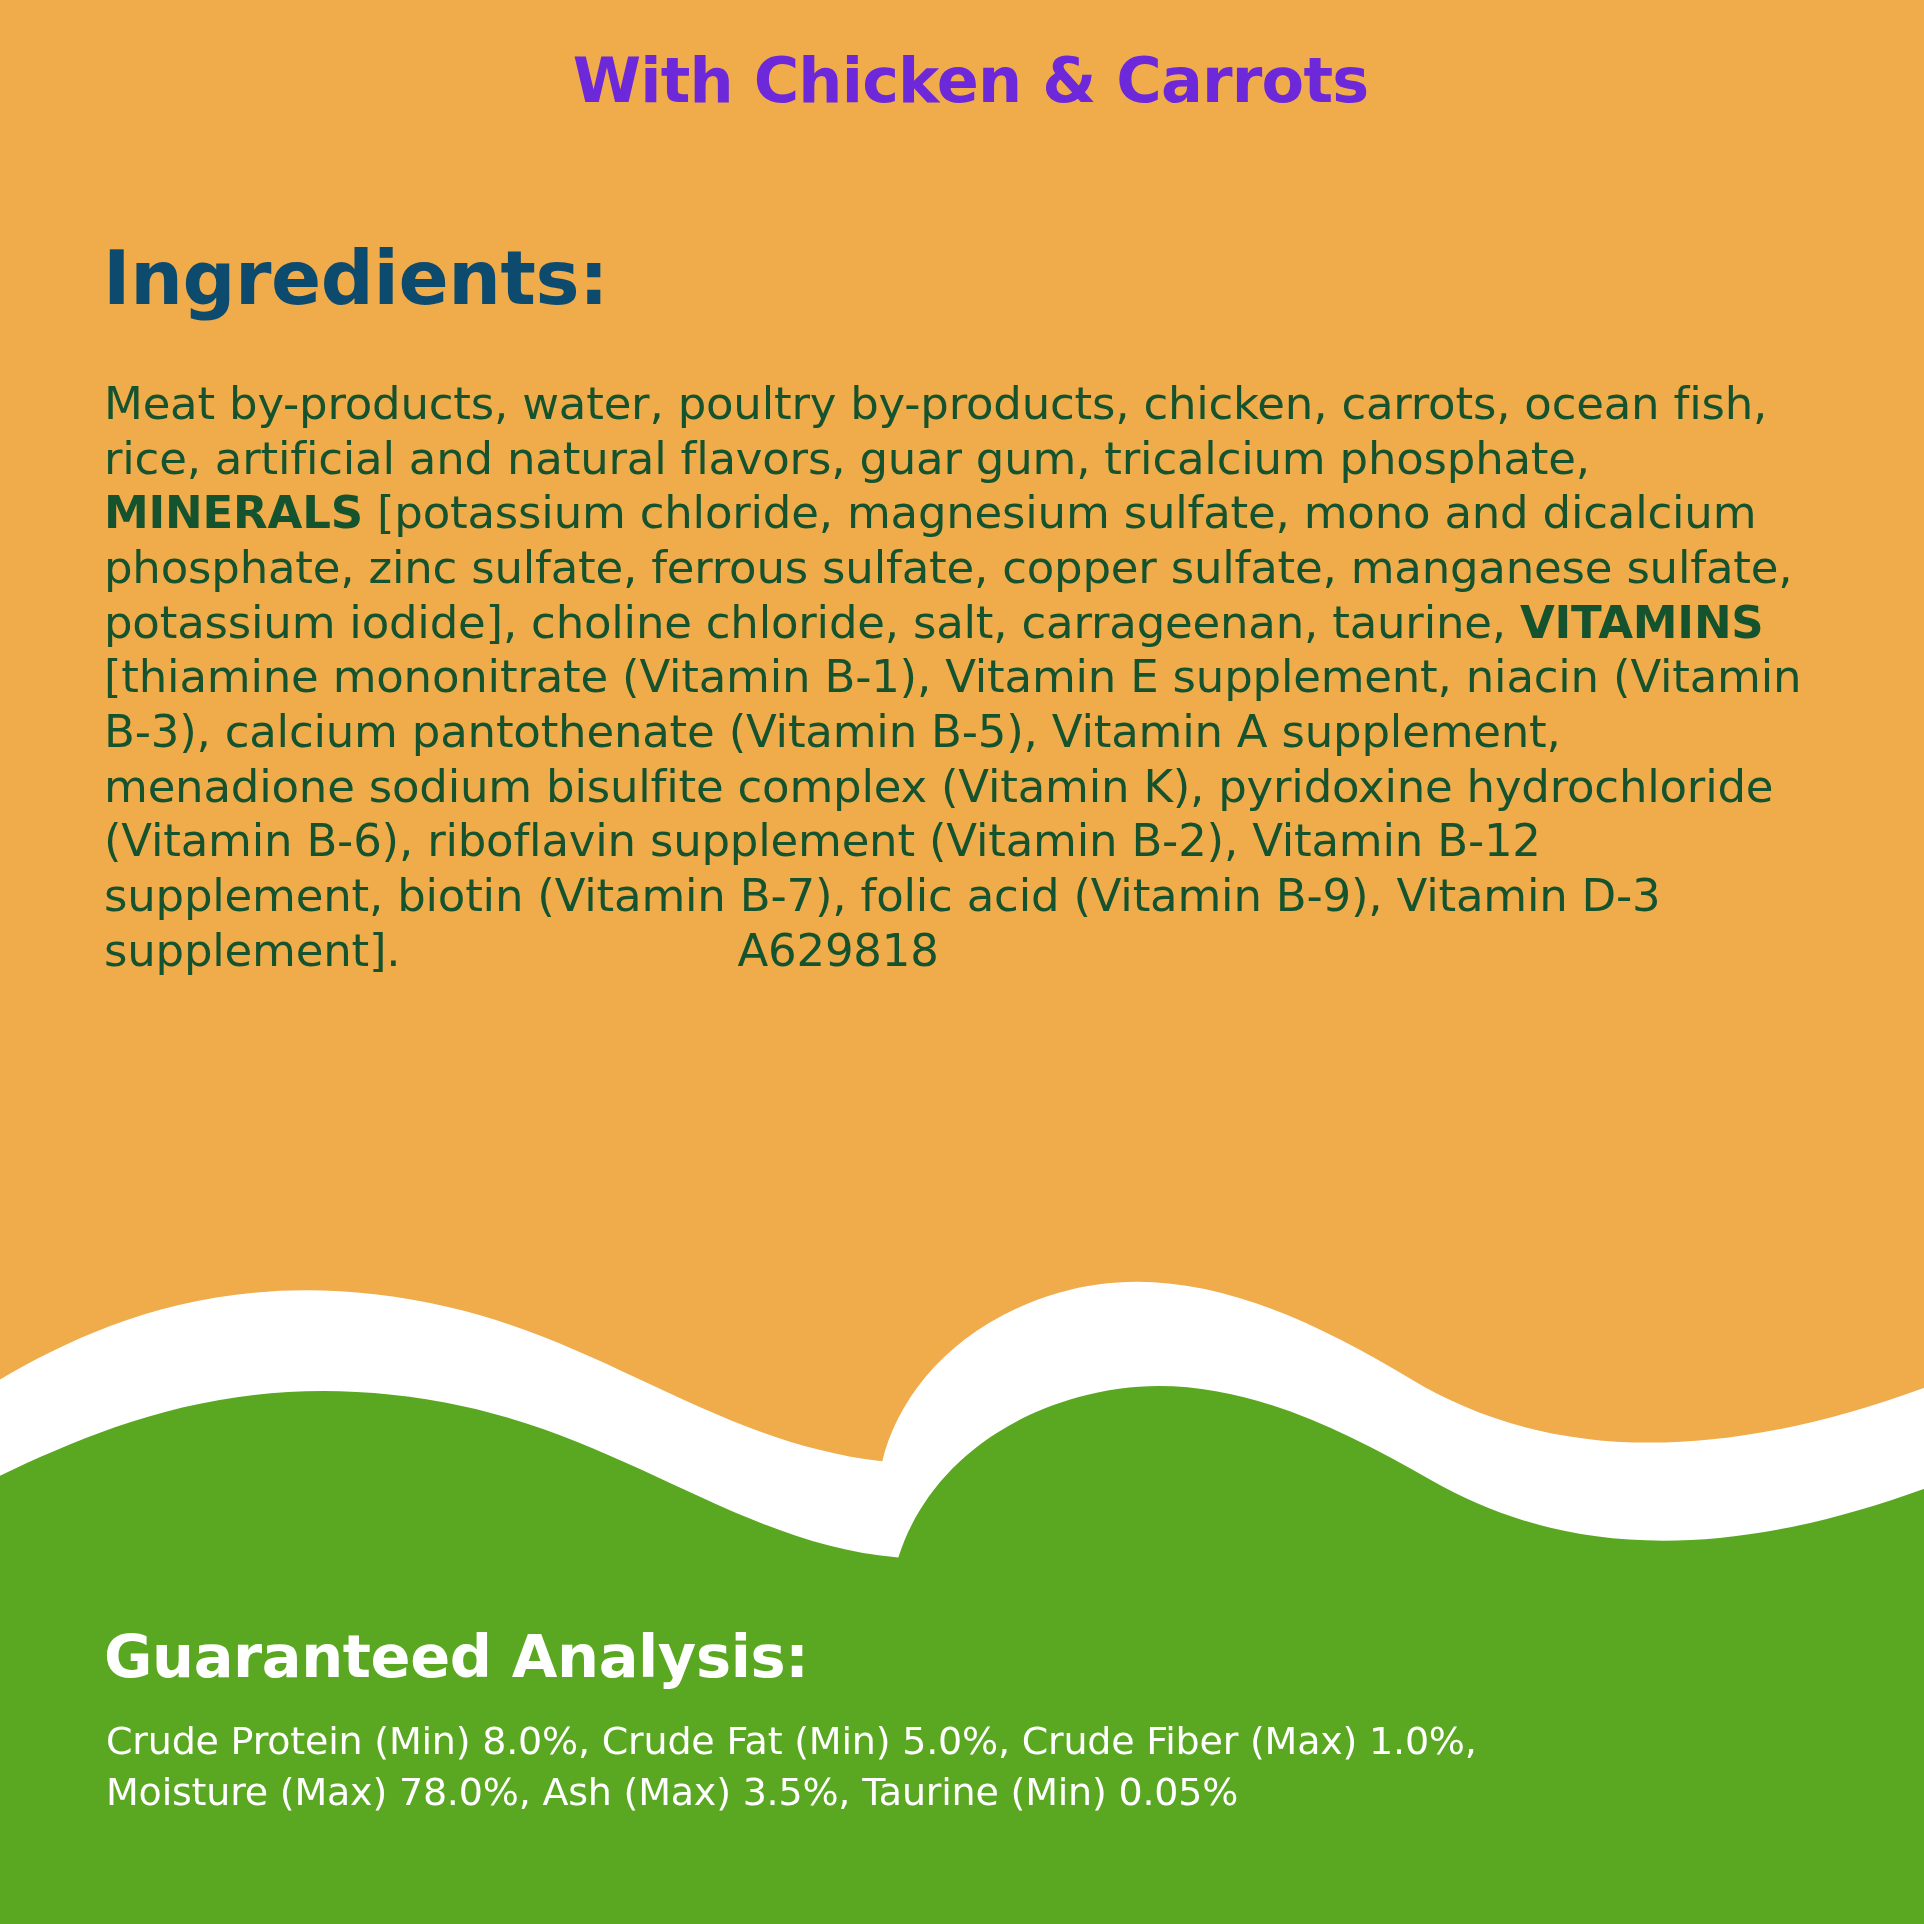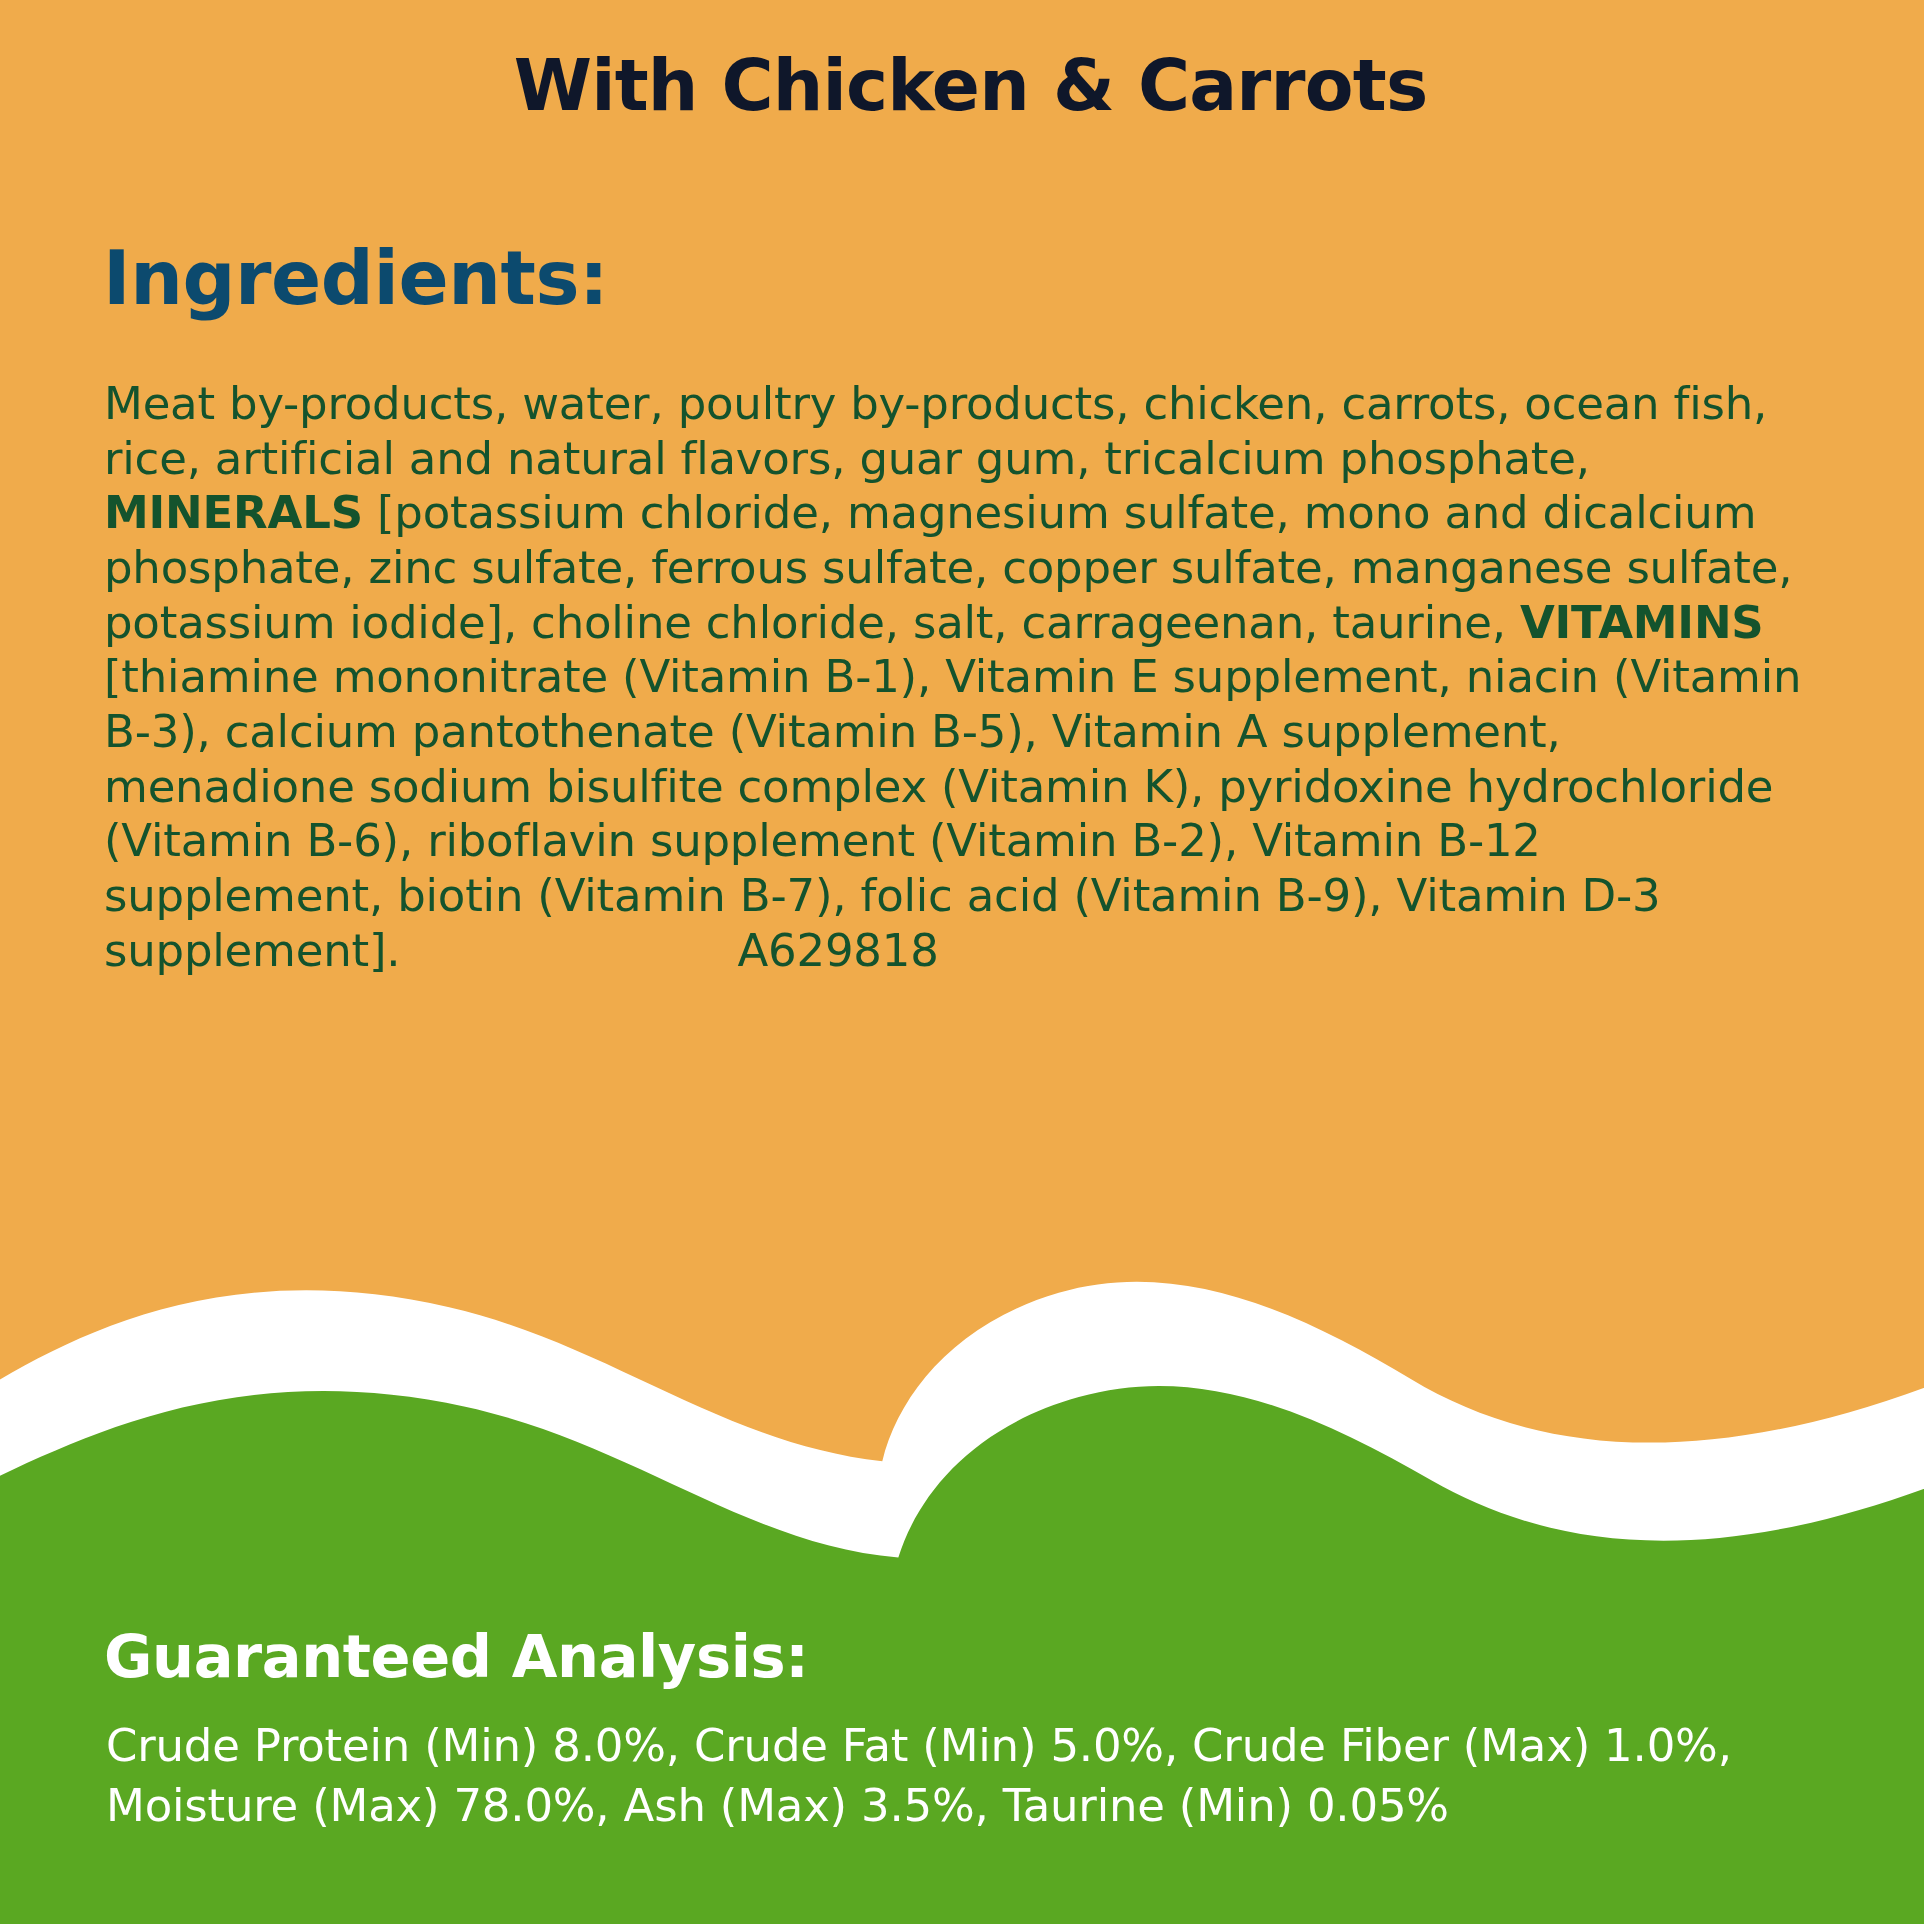--- a/index.html
+++ b/index.html
@@ -22,24 +22,24 @@
     overflow: hidden;
   }
 
   
   .title {
     position: absolute;
     top: 50px;
     left: 16px;
     right: 0;
     text-align: center;
-    color: #0f172a;
+    color: #6d28d9;
     font-family: "DejaVu Sans", sans-serif;
     font-weight: bold;
-    font-size: 71px;
+    font-size: 62px;
     letter-spacing: -0.8px;
     line-height: 1.0;
   }
 
   
   .ingredients-heading {
     position: absolute;
     top: 241px;
     left: 103px;
     color: #0c4a6e;
@@ -89,21 +89,21 @@
     line-height: 1.0;
     letter-spacing: -0.4px;
   }
 
   .ga-body {
     position: absolute;
     left: 106px;
     top: 1716px;
     width: 1724px;
     color: #FFFFFF;
-    font-size: 45px;
+    font-size: 38px;
     line-height: 1.33;
     letter-spacing: -0.2px;
   }
 </style>
 </head>
 <body>
 
 <div class="label">
 
   <div class="title">With Chicken &amp; Carrots</div>

